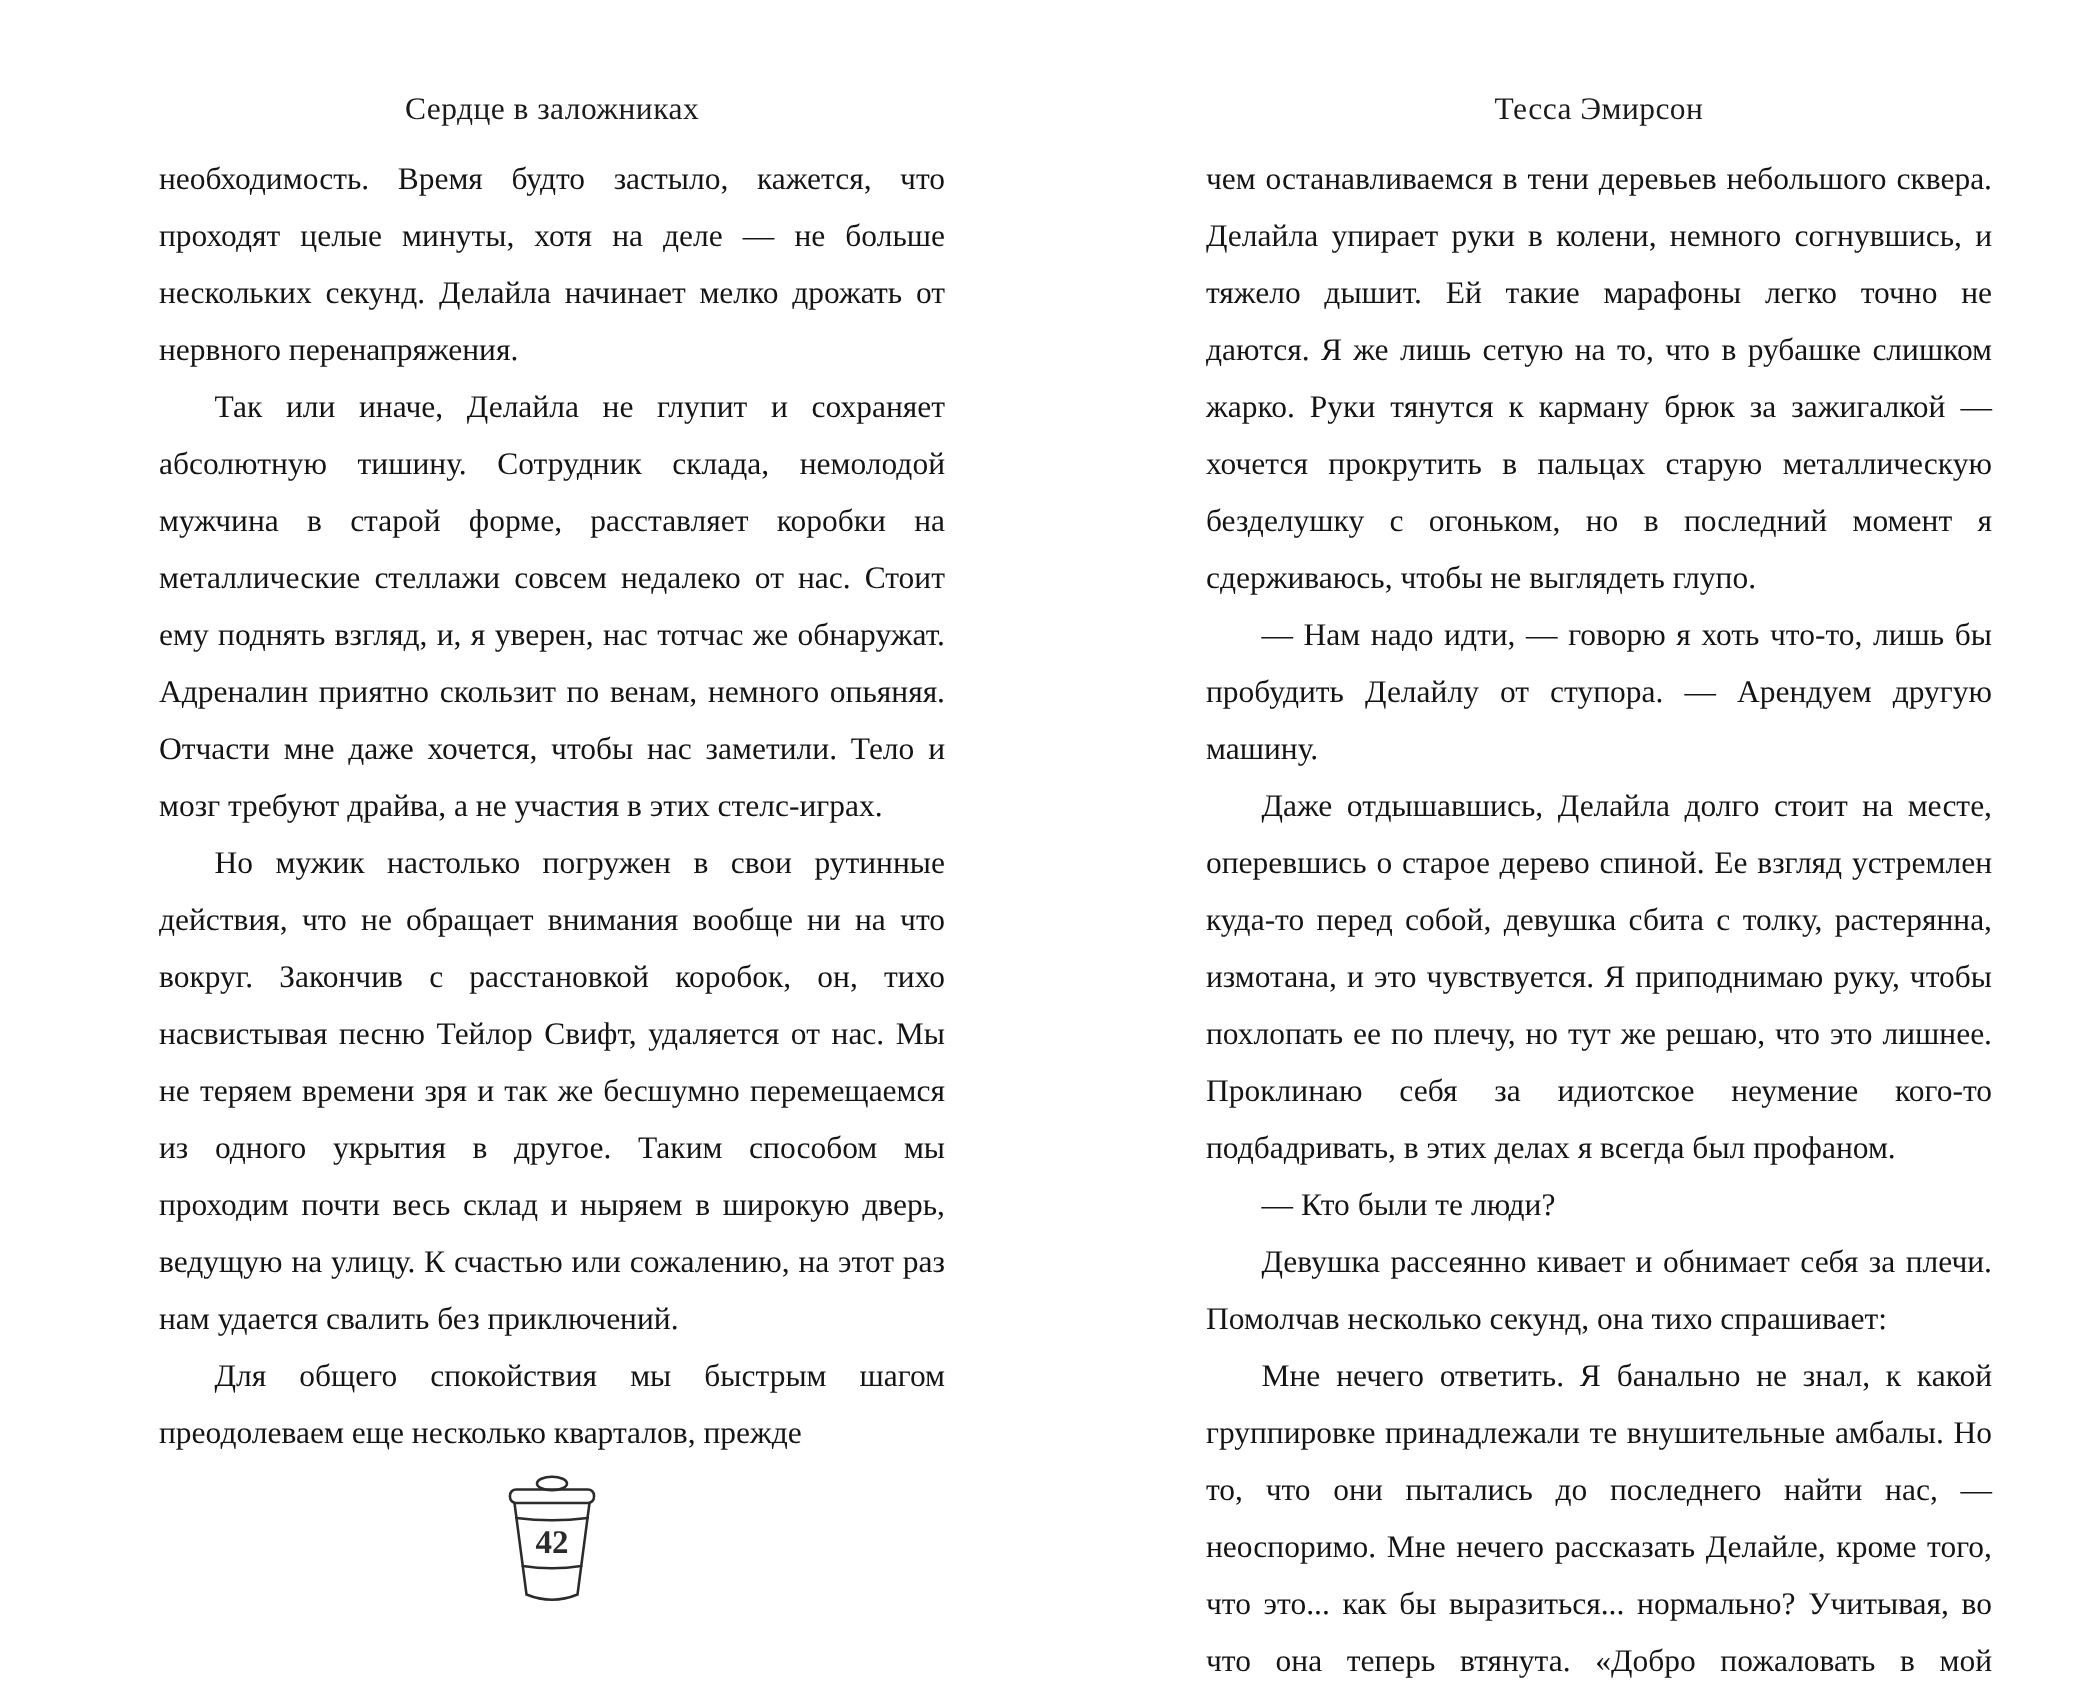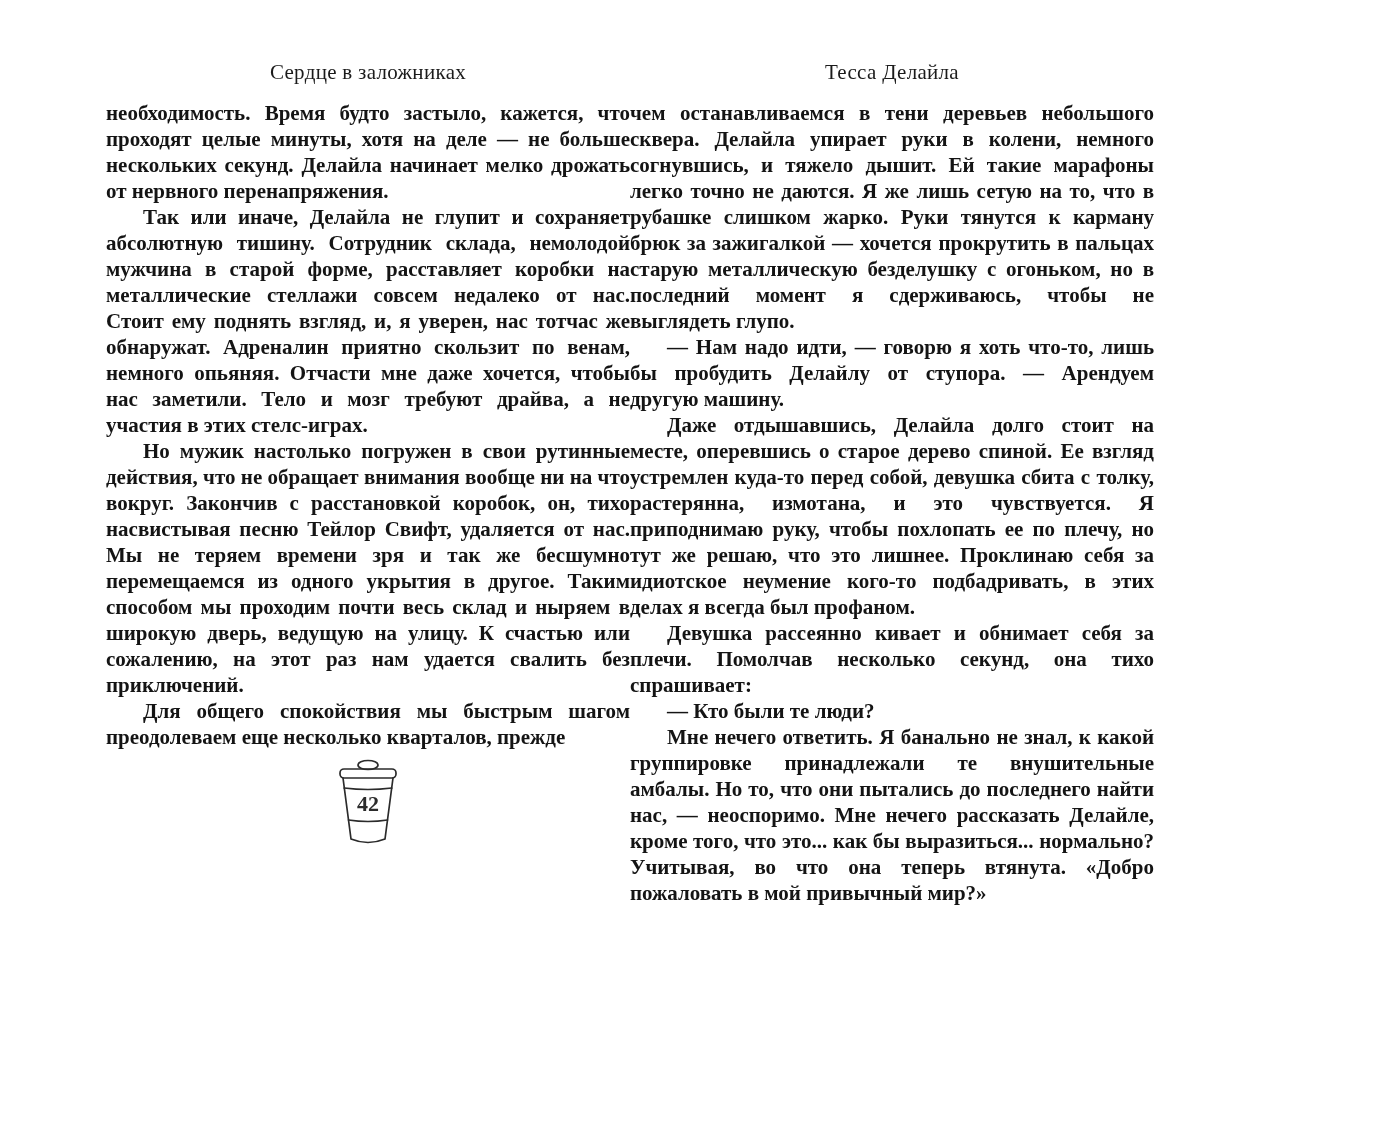--- a/index.html
+++ b/index.html
@@ -7,43 +7,43 @@
   body {
     width: 1392px;
     height: 1125px;
     background: #ffffff;
     color: #141414;
     font-family: "Liberation Serif", "DejaVu Serif", serif;
     overflow: hidden;
   }
   .spread {
     display: flex;
+    justify-content: space-between;
     padding: 60px 64px 0 106px;
     width: 100%;
     height: 100%;
   }
   .page {
     width: 524px;
     display: flex;
     flex-direction: column;
   }
   .running-header {
     font-size: 21px;
     font-weight: normal;
     text-align: center;
     margin: 0 0 15px 0;
     letter-spacing: 0.3px;
     color: #1b1b1b;
   }
   .body-text {
     font-size: 21px;
-    line-height: 26px;
+    line-height: 38px;
     text-align: justify;
     color: #141414;
-    font-weight: bold;
   }
   .para {
     margin: 0;
     text-indent: 37px;
   }
   .para.no-indent { text-indent: 0; }
   .footer {
     text-align: center;
     margin-top: 8px;
     font-weight: bold;
@@ -81,24 +81,24 @@
         <rect x="11" y="11" width="56" height="9" rx="4"></rect>
         <path d="M14 20 L22 81 Q39 88 56 81 L64 20"></path>
         <path d="M15.2 30 Q39 33 62.8 30"></path>
         <path d="M19.5 62 Q39 65 58.5 62"></path>
         <text x="39" y="53" text-anchor="middle">42</text>
       </svg>
     </div>
   </section>
 
   <section class="page">
-    <h1 class="running-header">Тесса Делайла</h1>
+    <h1 class="running-header">Тесса Эмирсон</h1>
     <div class="body-text">
       <p class="para no-indent">чем останавливаемся в тени деревьев небольшого сквера. Делайла упирает руки в колени, немного согнувшись, и тяжело дышит. Ей такие марафоны легко точно не даются. Я же лишь сетую на то, что в рубашке слишком жарко. Руки тянутся к карману брюк за зажигалкой — хочется прокрутить в пальцах старую металлическую безделушку с огоньком, но в последний момент я сдерживаюсь, чтобы не выглядеть глупо.</p>
       <p class="para">— Нам надо идти, — говорю я хоть что-то, лишь бы пробудить Делайлу от ступора. — Арендуем другую машину.</p>
       <p class="para">Даже отдышавшись, Делайла долго стоит на месте, оперевшись о старое дерево спиной. Ее взгляд устремлен куда-то перед собой, девушка сбита с толку, растерянна, измотана, и это чувствуется. Я приподнимаю руку, чтобы похлопать ее по плечу, но тут же решаю, что это лишнее. Проклинаю себя за идиотское неумение кого-то подбадривать, в этих делах я всегда был профаном.</p>
+      <p class="para">— Кто были те люди?</p>
       <p class="para">Девушка рассеянно кивает и обнимает себя за плечи. Помолчав несколько секунд, она тихо спрашивает:</p>
-      <p class="para">— Кто были те люди?</p>
       <p class="para">Мне нечего ответить. Я банально не знал, к какой группировке принадлежали те внушительные амбалы. Но то, что они пытались до последнего найти нас, — неоспоримо. Мне нечего рассказать Делайле, кроме того, что это... как бы выразиться... нормально? Учитывая, во что она теперь втянута. «Добро пожаловать в мой привычный мир?»</p>
     </div>
   </section>
 
 </div>
 
 </body></html>

